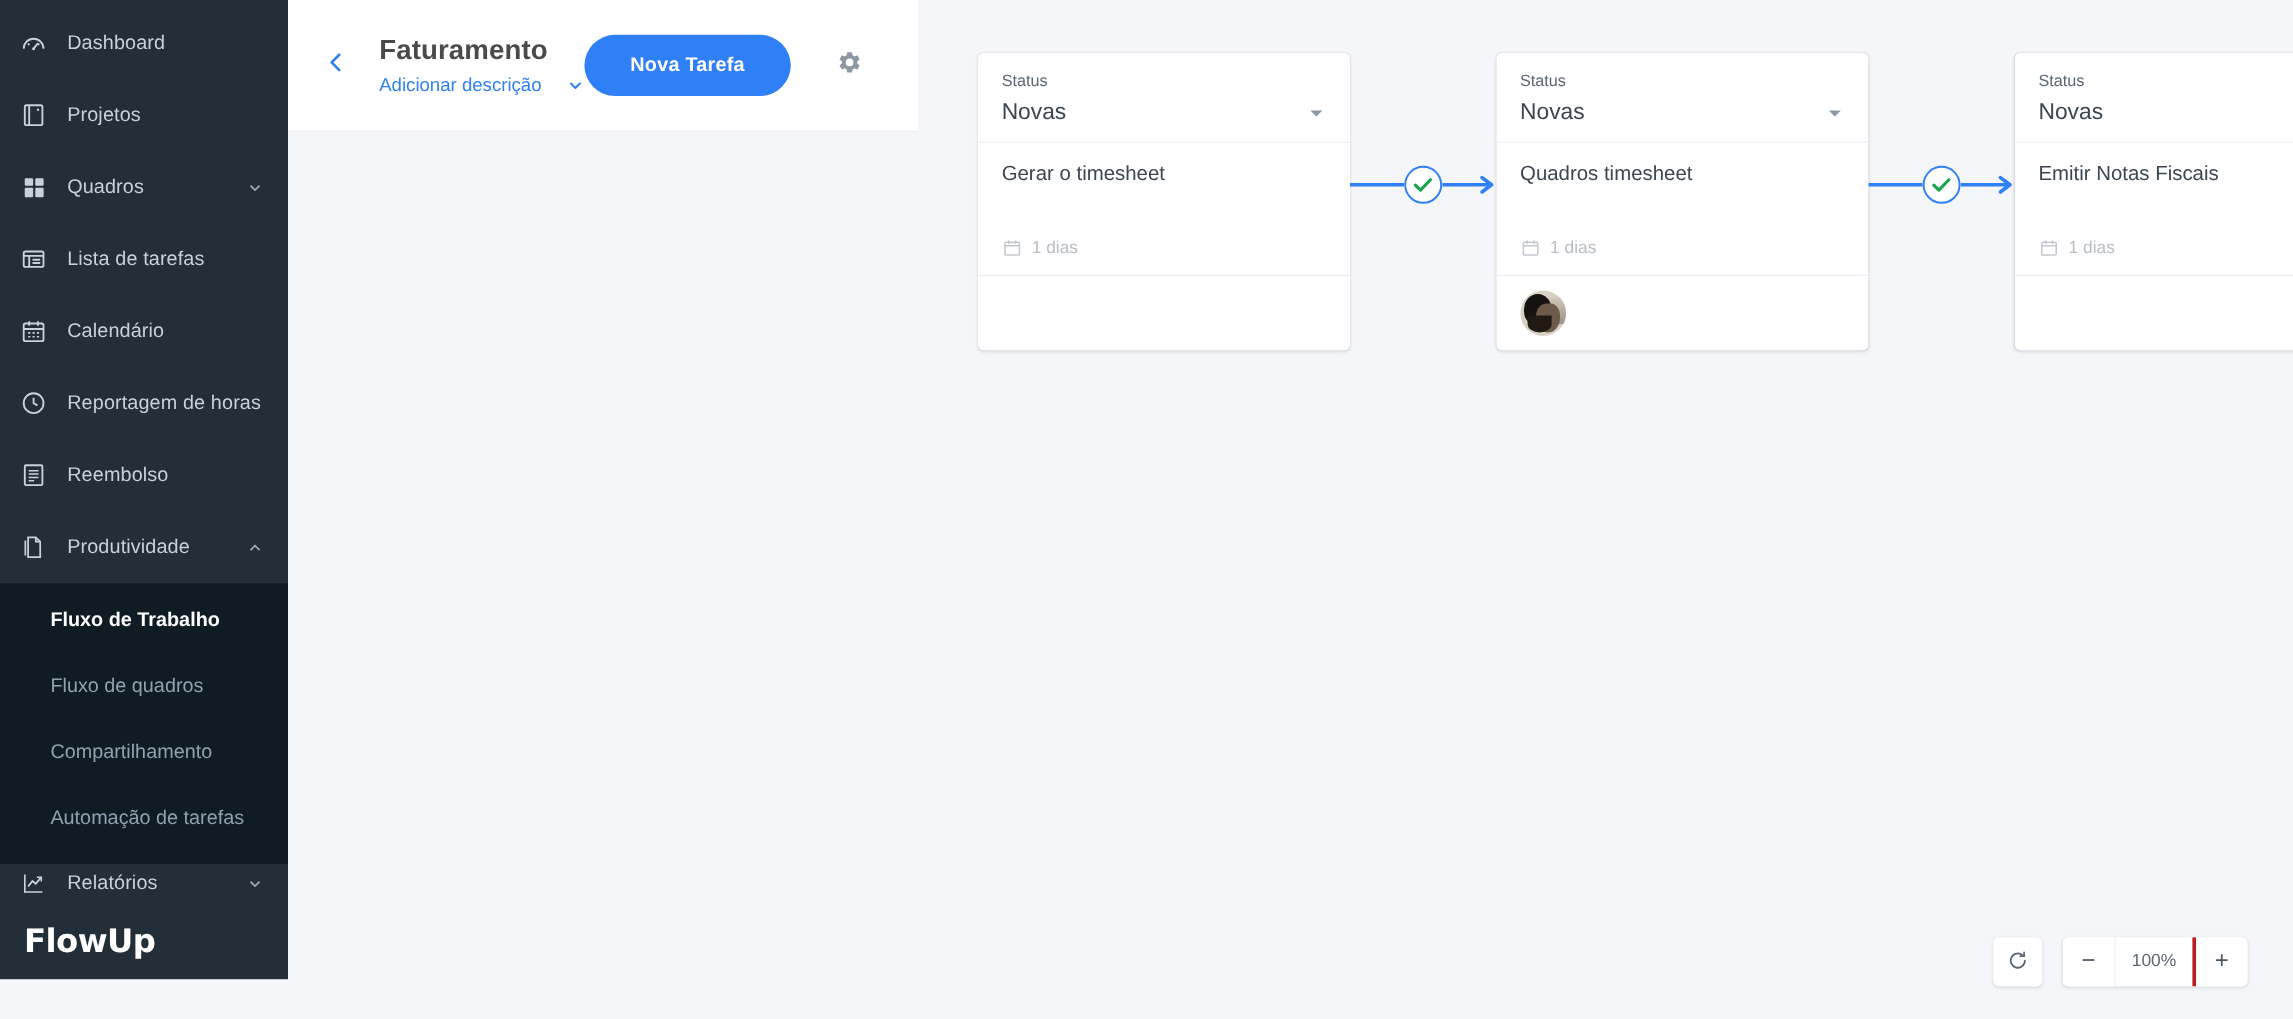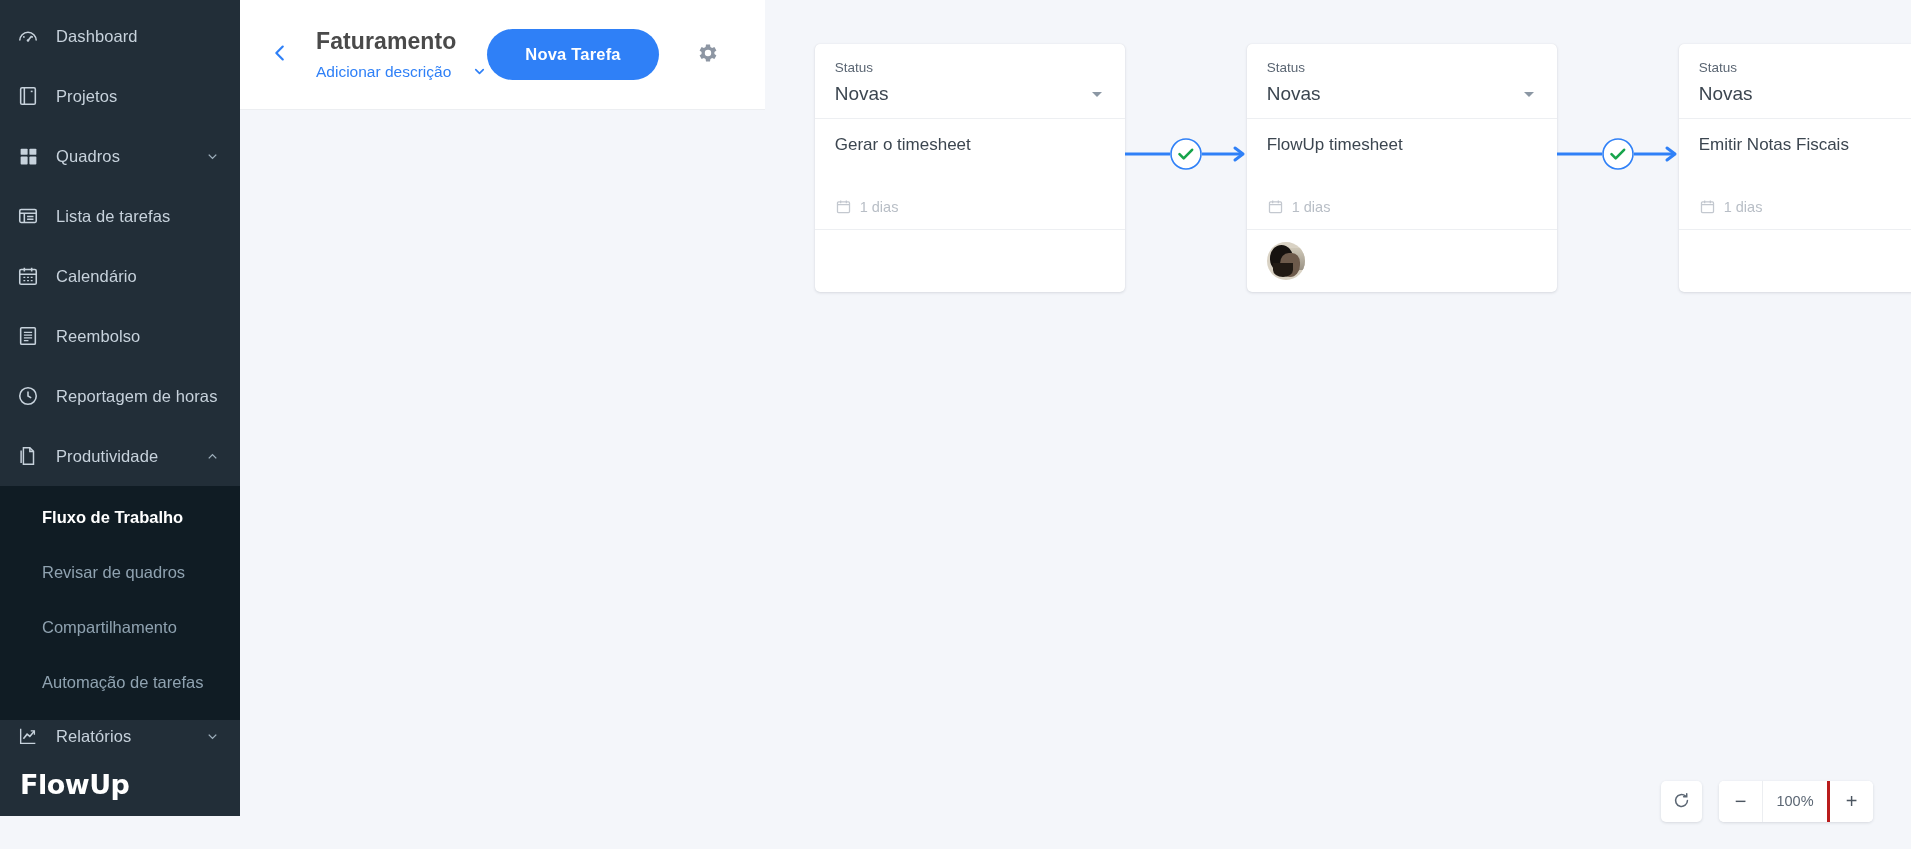--- a/index.html
+++ b/index.html
@@ -291,35 +291,35 @@
               <path d="M3 10h18M8 3v4M16 3v4"></path>
             <path d="M7 13.5h2M11 13.5h2M15 13.5h2M7 17h2M11 17h2M15 17h2" stroke-width="1.5"></path>
           </svg>
         </span>
         <span class="nav-label">Calendário</span>
       </div>
 
       <div class="nav-item">
         <span class="ic">
           <svg width="22" height="22" viewBox="0 0 24 24" fill="none" stroke="currentColor" stroke-width="1.7">
+            <circle cx="12" cy="12" r="9"></circle>
+              <path d="M12 7v5l3.5 2"></path>
+          </svg>
+        </span>
+        <span class="nav-label">Reportagem de horas</span>
+      </div>
+
+      <div class="nav-item">
+        <span class="ic">
+          <svg width="22" height="22" viewBox="0 0 24 24" fill="none" stroke="currentColor" stroke-width="1.7">
             <rect x="4" y="3" width="16" height="18" rx="1.2"></rect>
               <path d="M7.5 8h9M7.5 11h9M7.5 14h9M7.5 17h5" stroke-width="1.4"></path>
           </svg>
         </span>
         <span class="nav-label">Reembolso</span>
-      </div>
-
-      <div class="nav-item">
-        <span class="ic">
-          <svg width="22" height="22" viewBox="0 0 24 24" fill="none" stroke="currentColor" stroke-width="1.7">
-            <circle cx="12" cy="12" r="9"></circle>
-              <path d="M12 7v5l3.5 2"></path>
-          </svg>
-        </span>
-        <span class="nav-label">Reportagem de horas</span>
       </div>
 
       <div class="nav-item">
         <span class="ic">
           <svg width="22" height="22" viewBox="0 0 24 24" fill="none" stroke="currentColor" stroke-width="1.6">
             <path d="M7 3h7l4 4v14H7z"></path>
               <path d="M14 3v4h4"></path>
               <path d="M4.5 6v13.5"></path>
           </svg>
         </span>
@@ -330,21 +330,21 @@
             </svg>
         </span>
       </div>
     </div>
 
     <div class="submenu">
       <div class="sub-item active">
         <span>Fluxo de Trabalho</span>
       </div>
       <div class="sub-item">
-        <span>Revisar de quadros</span>
+        <span>Fluxo de quadros</span>
       </div>
       <div class="sub-item">
         <span>Compartilhamento</span>
       </div>
       <div class="sub-item">
         <span>Automação de tarefas</span>
       </div>
     </div>
 
     <div class="nav-item">
@@ -451,21 +451,21 @@
             <div class="status-row">
               <span class="status-value">Novas</span>
               <span class="caret">
                 <svg width="16" height="16" viewBox="0 0 16 16" fill="currentColor">
                     <path d="M3 6l5 5 5-5z"></path>
                   </svg>
               </span>
             </div>
           </div>
           <div class="card-body">
-            <div class="task-title">FlowUp timesheet</div>
+            <div class="task-title">Quadros timesheet</div>
             <div class="due-row">
               <span class="due-icon">
                 <svg width="17" height="17" viewBox="0 0 24 24" fill="none" stroke="currentColor" stroke-width="1.8">
                   <rect x="3.5" y="5.5" width="17" height="15" rx="1.5"></rect>
                     <path d="M3.5 9.5h17M8 3.5v4M16 3.5v4"></path>
                 </svg>
               </span>
               <span class="due-text">1 dias</span>
             </div>
           </div>

